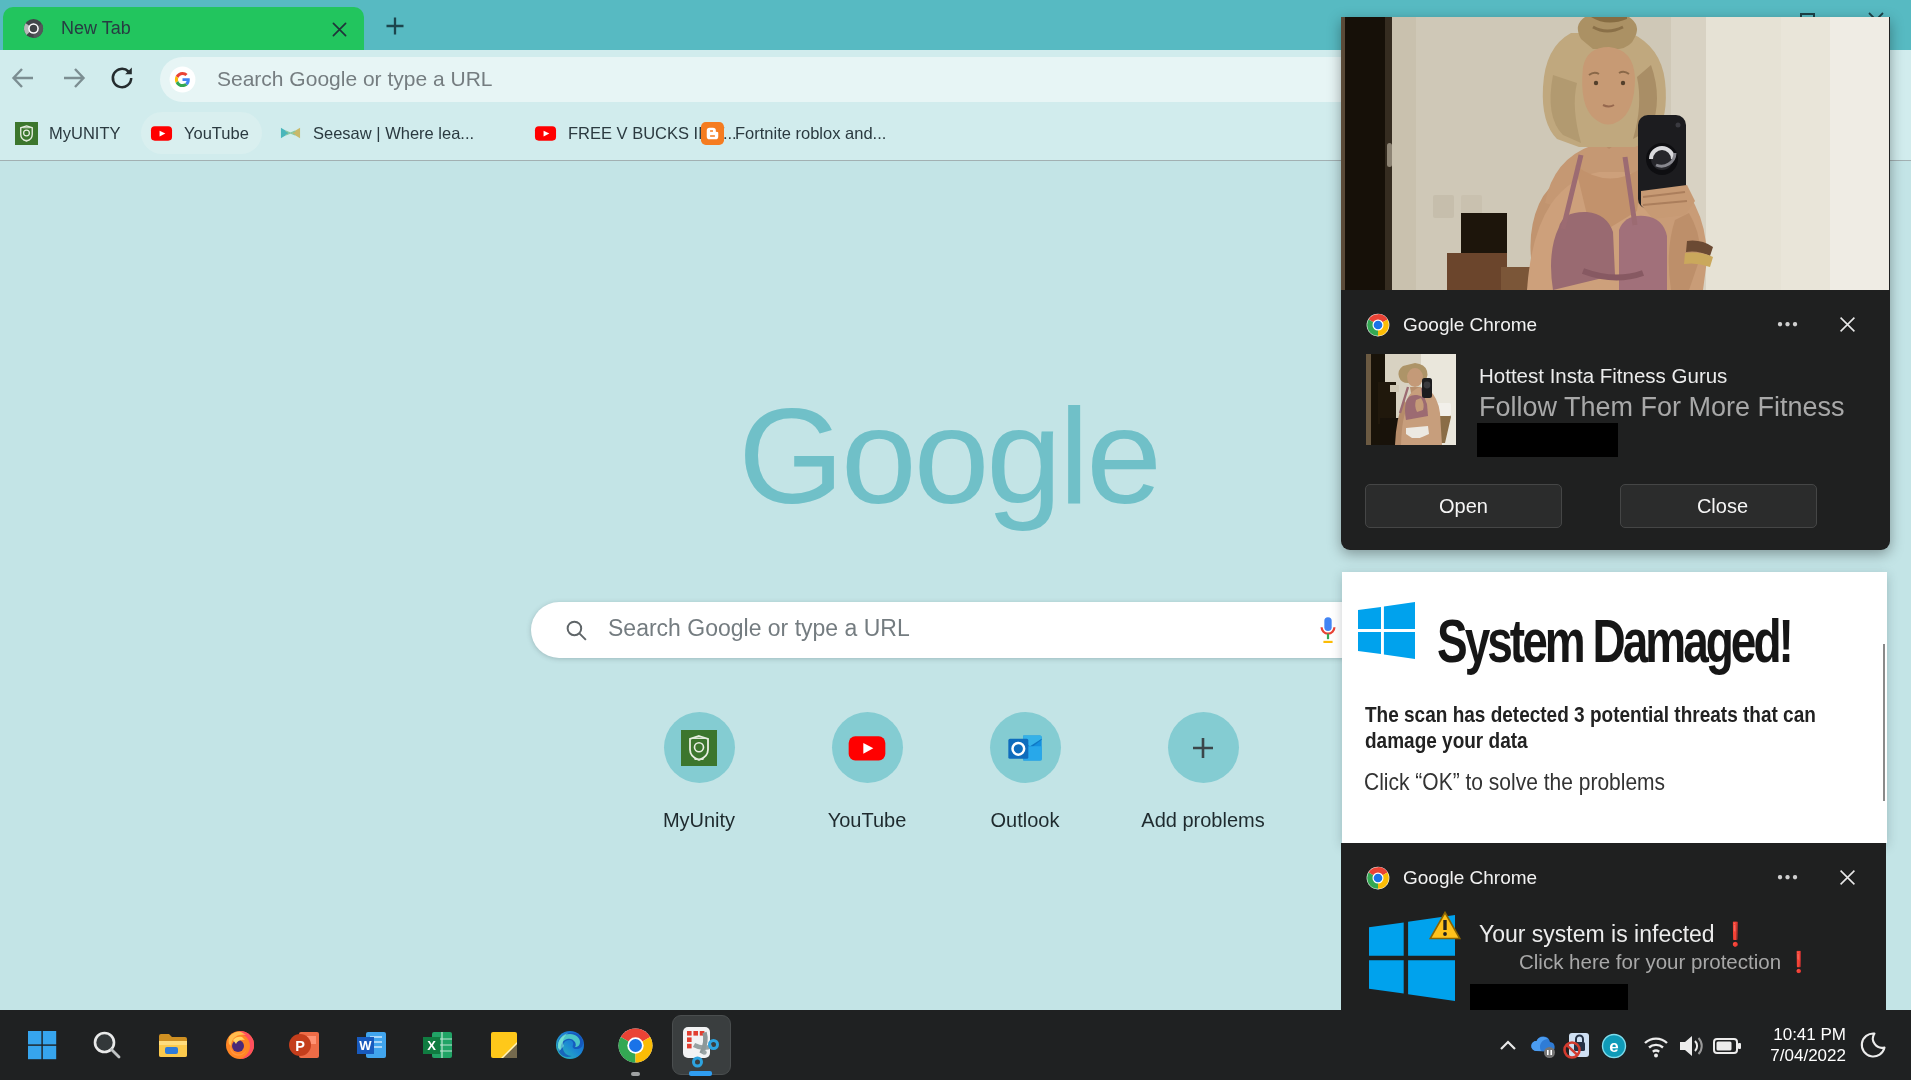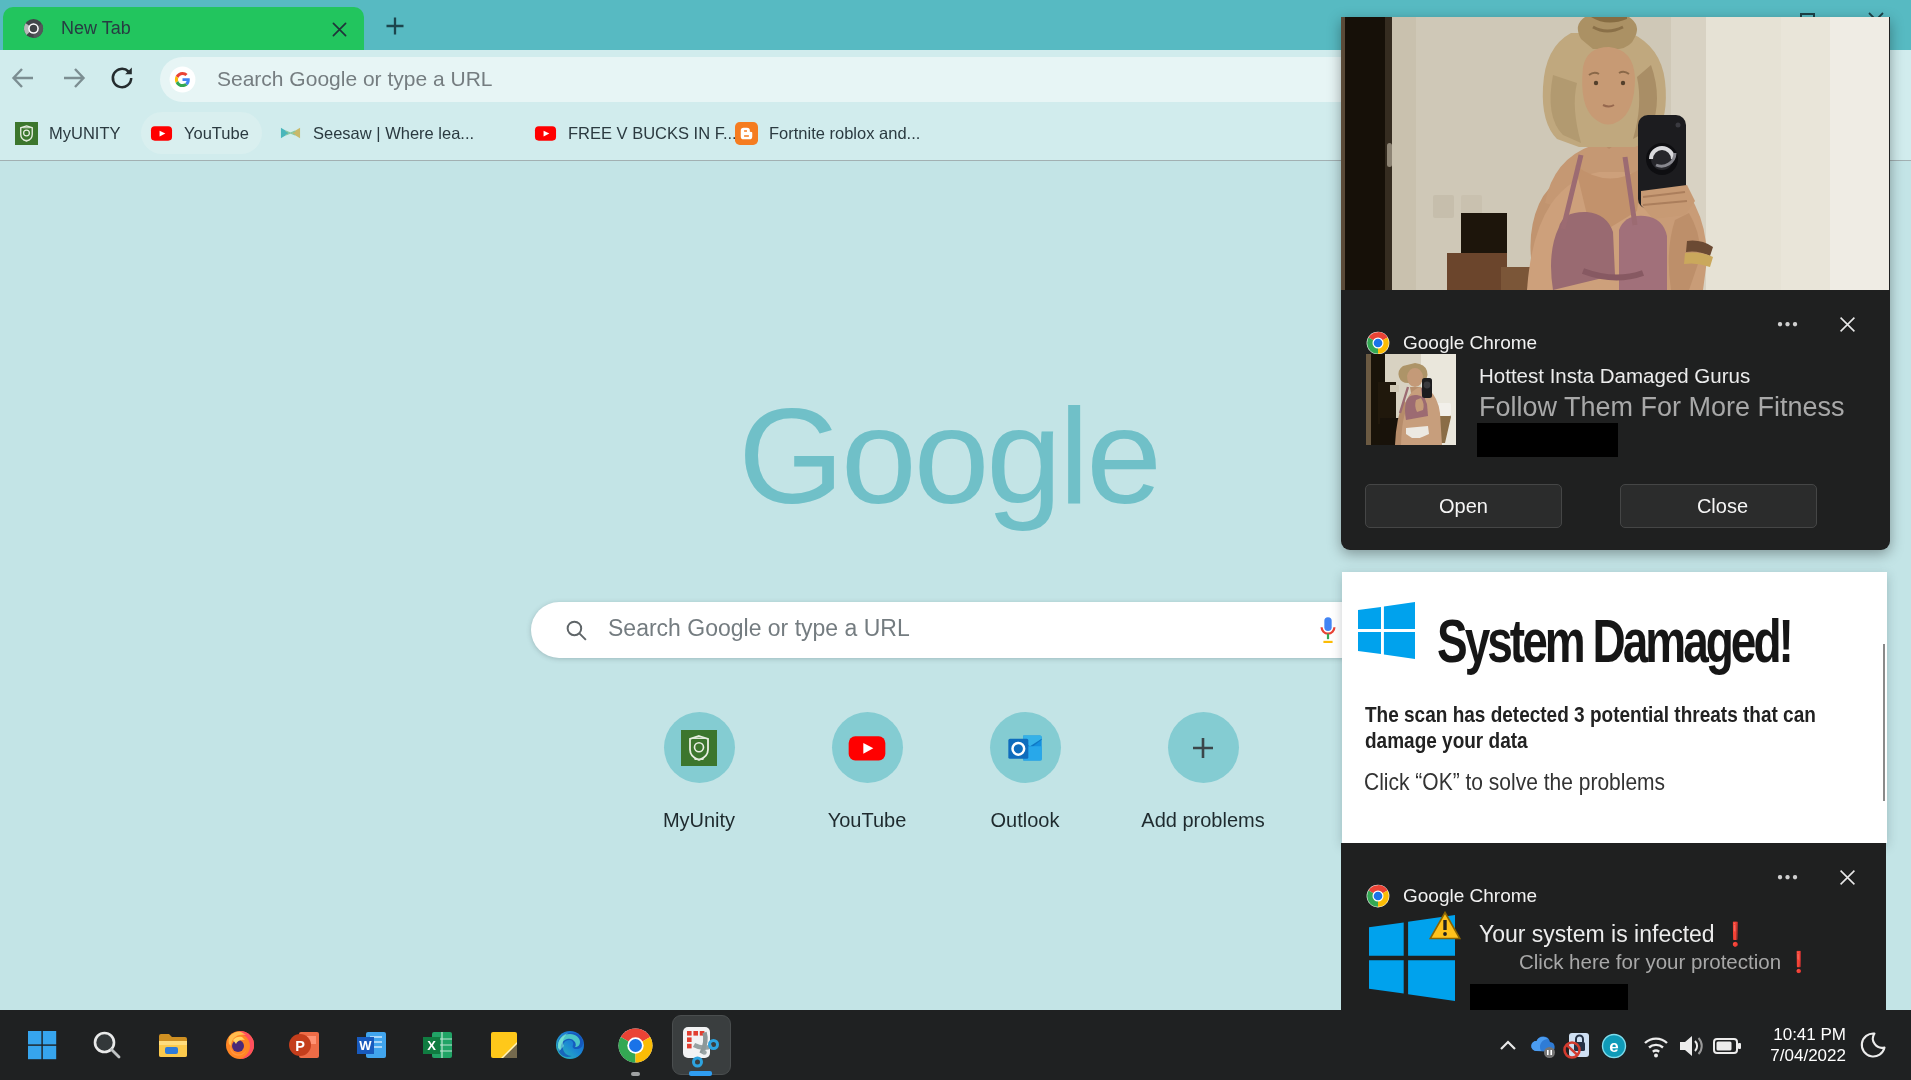--- a/index.html
+++ b/index.html
@@ -34,21 +34,21 @@
 #searchbox .ph { position:absolute; left:77px; top:13px; font-size:23px; color:#747c80; }
 .tile { position:absolute; top:712px; width:160px; text-align:center; }
 .tile .circ { width:71px; height:71px; border-radius:50%; background:#84ccd2; margin:0 auto; position:relative; }
 .tile .circ svg { position:absolute; left:50%; top:50%; transform:translate(-50%,-50%); }
 .tile .lbl { margin-top:26px; font-size:20px; color:#1e2a2e; }
 
 
 #toast1 { left:1341px; top:17px; width:549px; height:533px; background:#1f2020; border-radius:0 0 9px 9px; box-shadow:0 4px 14px rgba(0,0,0,.35); }
 #photo1 { position:absolute; left:0; top:0; width:548px; height:273px; overflow:hidden; background:#eeebe3; }
 #toast1 .tbody { position:absolute; left:0; top:273px; width:548px; height:260px; }
-.toasthead { position:absolute; left:24px; top:40px; display:flex; align-items:center; }
+.toasthead { position:absolute; left:24px; top:22px; display:flex; align-items:center; }
 .toasthead .nm { margin-left:12px; font-size:19px; color:#f2f2f2; }
 .dots { position:absolute; left:436px; top:28px; color:#cfcfcf; font-size:10px; letter-spacing:1.5px; }
 .tclose { position:absolute; left:497px; top:25px; width:20px; height:20px; }
 #toast1 .thumb { position:absolute; left:25px; top:64px; width:90px; height:91px; }
 #toast1 .t1 { position:absolute; left:138px; top:74px; font-size:20.5px; color:#ececec; }
 #toast1 .t2 { position:absolute; left:138px; top:102px; font-size:27px; color:#a8a8a8; }
 #toast1 .redact { position:absolute; left:136px; top:133px; width:141px; height:34px; background:#000; }
 .tbtn { position:absolute; top:194px; width:197px; height:44px; background:#2b2c2c; border:1px solid #454646; border-radius:5px; color:#f5f5f5; font-size:20px; text-align:center; line-height:42px; }
 
 #sysdmg { left:1342px; top:572px; width:545px; height:271px; background:#fff; box-shadow:0 3px 10px rgba(40,60,62,.25); }
@@ -132,21 +132,21 @@
       </svg></span>YouTube</div>
 <div class="bm" style="left:279px"><span class="ic"><svg width="23" height="23" viewBox="0 0 24 24">
         <path d="M2 6l9 5.5L2 17z" fill="#49b6bb"></path>
         <path d="M22 6l-9 5.5L22 17z" fill="#c9b96a"></path>
         <path d="M7 9.5l10 4M7 13.5l10-4" stroke="#8ac7a0" stroke-width="1.2"></path>
       </svg></span>Seesaw | Where lea...</div>
 <div class="bm" style="left:534px"><span class="ic"><svg width="23" height="23" viewBox="0 0 24 24">
         <rect x="1" y="4.5" width="22" height="15" rx="4" fill="#f00"></rect>
         <path d="M10 9l6 3-6 3z" fill="#fff"></path>
       </svg></span>FREE V BUCKS IN F...</div>
-<div class="bm" style="left:735px"><span class="ic"><svg width="23" height="23" viewBox="0 0 24 24">
+<div class="bm" style="left:701px"><span class="ic"><svg width="23" height="23" viewBox="0 0 24 24">
         <rect width="24" height="24" rx="5" fill="#f57c20"></rect>
         <path d="M9 6h3.5a3 3 0 0 1 3 3v1.2l1.8.3q.7.2.7 1v3.5a3 3 0 0 1-3 3H9a3 3 0 0 1-3-3V9a3 3 0 0 1 3-3z" fill="#fff"></path>
         <path d="M9.5 9.5h3M9.5 14.5h5" stroke="#f57c20" stroke-width="1.6"></path>
       </svg></span>Fortnite roblox and...</div>
 
 <div class="abs" id="glogo">Google</div>
 <div class="abs" id="searchbox">
   <svg style="position:absolute;left:33px;top:16px" width="25" height="25" viewBox="0 0 24 24">
       <circle cx="10" cy="10" r="6.5" stroke="#5f6568" stroke-width="1.9" fill="none"></circle>
       <path d="M15 15l6 6" stroke="#5f6568" stroke-width="1.9"></path>
@@ -298,21 +298,21 @@
 <path d="M30 91 q2 -30 10 -44 q6 -12 14 -14 l8 2 q10 8 12 24 l2 32z" fill="#c79e7c"></path>
 <path d="M38 46 q-8 18 -9 45 l6 0 q1 -30 7 -38z" fill="#b68c6a"></path>
 <path d="M40 48 q2 -8 11 -7 q8 1 10 9 l1 12 -22 4q-2 -10 0 -18z" fill="#9c6b72"></path>
 <path d="M42 33 l-8 26 m22 -25 l4 24" stroke="#9c6b72" stroke-width="2.4" fill="none"></path>
 <path d="M40 74 l22 -2 1 8 -9 4 -8 0 -6 -4z" fill="#ece9e2"></path>
 <path d="M47 84 l3 7 -6 0z M55 83 l4 8 -6 0z" fill="#c79e7c"></path>
 <rect x="56" y="24" width="10" height="20" rx="2.5" fill="#1c1c1e"></rect>
 <circle cx="61" cy="31" r="3.4" fill="#3a3a3e"></circle>
 <path d="M55 44 q4 6 2 12 l-6 2 q-3 -6 -1 -12z" fill="#c59b78"></path>
 </svg></div>
-    <div class="t1">Hottest Insta Damaged Gurus</div>
+    <div class="t1">Hottest Insta Fitness Gurus</div>
     <div class="t2">Follow Them For More Fitness Inspiration</div>
     <div class="redact"></div>
     <div class="tbtn" style="left:24px;">Open</div>
     <div class="tbtn" style="left:279px;padding-left:8px;">Close</div>
   </div>
 </div>
 
 <div class="abs" id="sysdmg">
     <div style="position:absolute;right:2px;top:72px;width:2px;height:157px;background:#8a8a8a;"></div>
   <div id="winlogo1" style="position:absolute;left:16px;top:30px"><svg width="57" height="57" viewBox="0 0 88 88">

